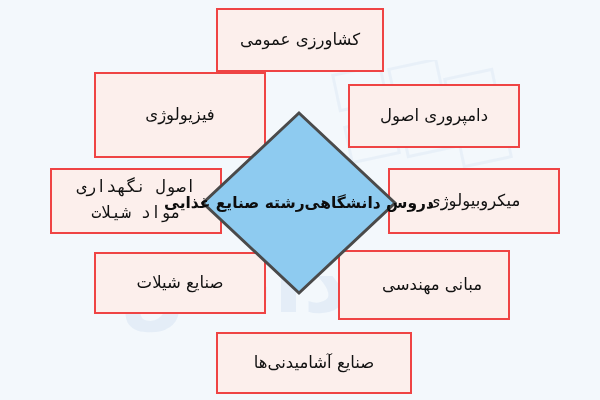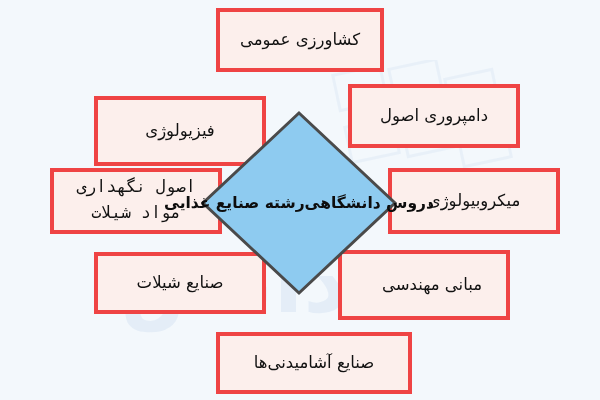--- a/index.html
+++ b/index.html
@@ -39,40 +39,40 @@
     top: 60px;
     width: 230px;
     height: 150px;
     opacity: 0.05;
     pointer-events: none;
   }
   .node {
     position: absolute;
     box-sizing: border-box;
     background: #fcefec;
-    border: 4px solid #ef4444;
+    border: 2px solid #ef4444;
     display: flex;
     flex-direction: column;
     align-items: center;
     justify-content: center;
     color: #111111;
     font-size: 16.5px;
     line-height: 1.55;
     text-align: center;
     direction: rtl;
     z-index: 2;
   }
   .node .line {
     display: block;
     white-space: nowrap;
   }
 
   
   #node-top            { left: 216px; top:   8px; width: 168px; height: 64px; }
-  #node-top-left       { left:  94px; top:  96px; width: 172px; height: 70px; }
+  #node-top-left       { left:  94px; top:  72px; width: 172px; height: 86px; }
   #node-top-right      { left: 348px; top:  84px; width: 172px; height: 64px; }
   #node-mid-left       { left:  50px; top: 168px; width: 172px; height: 66px; font-family: Liberation Mono, monospace; }
   #node-mid-right      { left: 388px; top: 168px; width: 172px; height: 66px; }
   #node-bottom-left    { left:  94px; top: 252px; width: 172px; height: 62px; }
   #node-bottom-right   { left: 338px; top: 250px; width: 172px; height: 70px; padding-left: 16px; }
   #node-bottom         { left: 216px; top: 332px; width: 196px; height: 62px; }
 
   
   #center-diamond {
     position: absolute;

